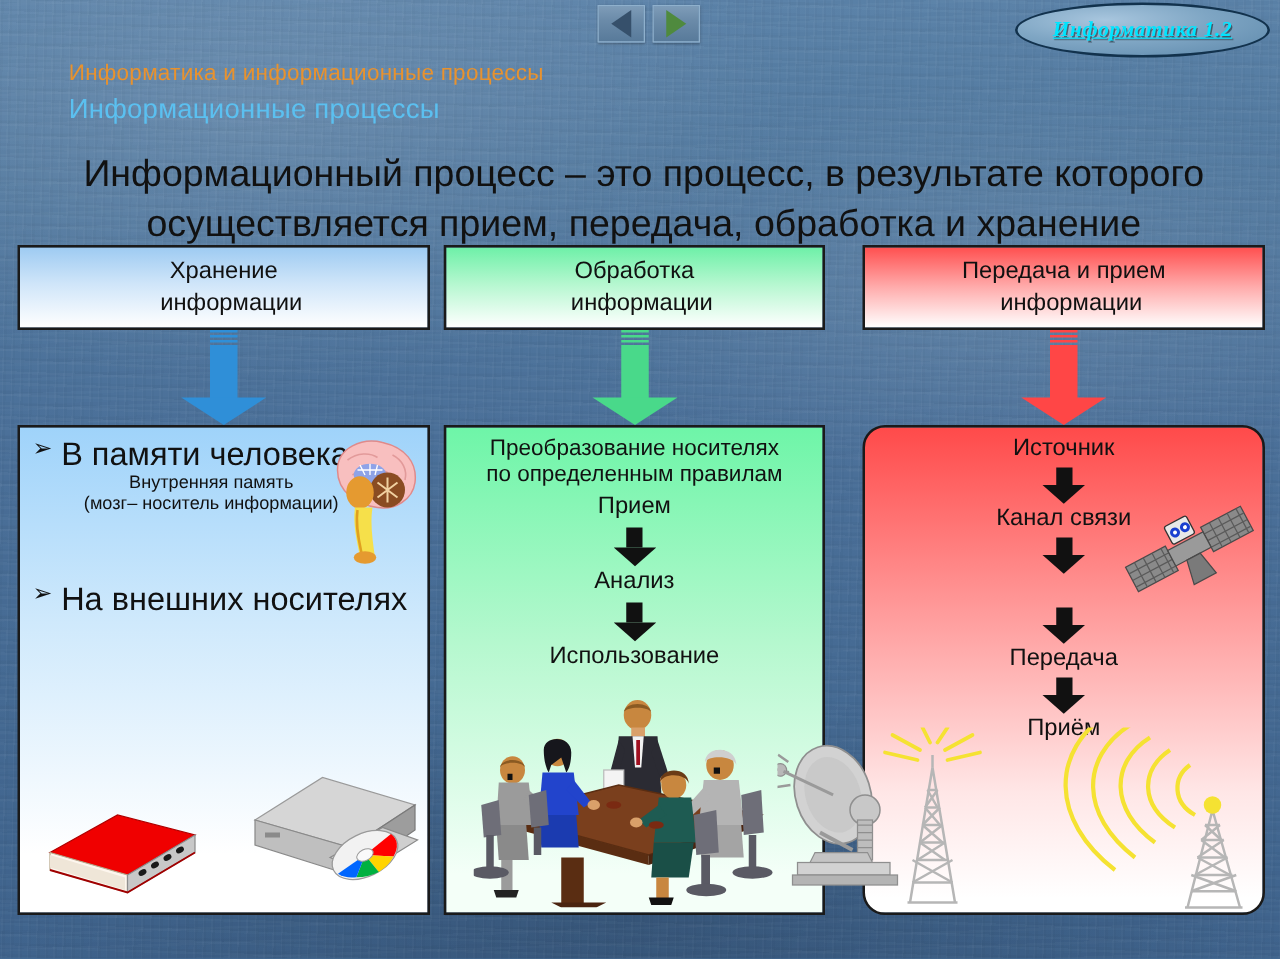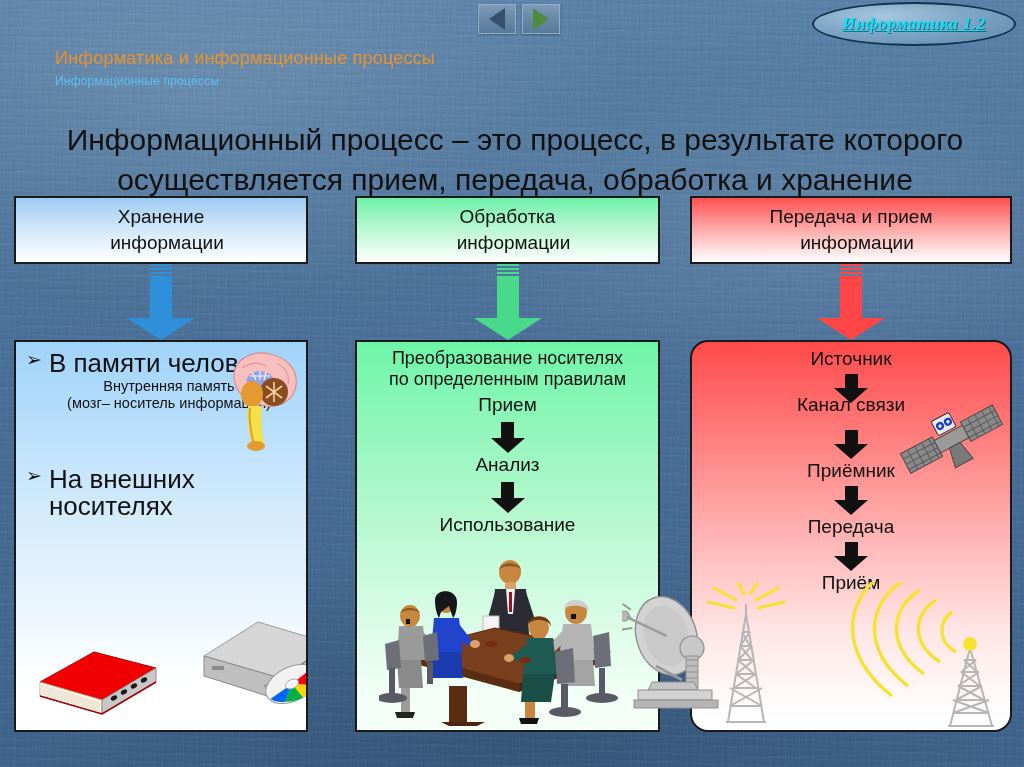--- a/index.html
+++ b/index.html
@@ -45,31 +45,31 @@
   }
   #badge span{
     color:#00e5ff;font-style:italic;font-weight:bold;font-size:17px;
     text-decoration:underline;letter-spacing:.5px;
     font-family:"Liberation Serif","DejaVu Serif",serif;
     text-shadow:1px 1px 0 rgba(0,0,0,.45);
   }
 
   
   #crumb1{position:absolute;left:55px;top:48px;font-size:18px;color:#e8922e;letter-spacing:.2px;}
-  #crumb2{position:absolute;left:55px;top:74px;font-size:12px;color:#5bc0f0;letter-spacing:.2px;}
+  #crumb2{position:absolute;left:55px;top:74px;font-size:22px;color:#5bc0f0;letter-spacing:.2px;}
 
   
   #definition{
     position:absolute;left:50px;top:120px;width:930px;text-align:center;
     font-size:30px;line-height:1.33;color:#111;
   }
 
   
   .col{position:absolute;top:196px;}
-  #col-store{left:14px;width:294px;}
+  #col-store{left:14px;width:330px;}
   #col-proc{left:355px;width:305px;}
   #col-trans{left:690px;width:322px;}
 
   .hdr{position:relative;height:68px;border:2px solid #1a1a1a;box-sizing:border-box;
        display:flex;flex-direction:column;align-items:center;justify-content:center;gap:4px;}
   .hdr .shadow{position:absolute;left:7px;top:7px;right:-7px;bottom:-7px;z-index:-1;}
   .hdr-l1{font-size:19px;color:#111;}
   .hdr-l2{font-size:19px;color:#111;margin-left:12px;}
 
   #hdr-store{background:linear-gradient(180deg,#9ecbf2 0%, #cfe5f9 45%, #ffffff 100%);}
@@ -120,21 +120,21 @@
   .blkarrow{position:absolute;left:50%;transform:translateX(-50%);width:34px;}
   .blkarrow .sh{width:13px;margin:0 auto;background:#111;}
   .blkarrow .hd{width:0;height:0;margin:0 auto;border-left:17px solid transparent;border-right:17px solid transparent;border-top:15px solid #111;}
   #proc-a1{top:80px;}
   #proc-a1 .sh{height:16px;}
   #proc-a2{top:140px;}
   #proc-a2 .sh{height:16px;}
 
   
   #tr-s1{top:6px;}
-  #tr-s2{top:52px;}
+  #tr-s2{top:62px;}
   #tr-s3{top:118px;}
   #tr-s4{top:174px;}
   #tr-s5{top:230px;}
   #tr-a1{top:32px;} #tr-a1 .sh{height:14px;}
   #tr-a2{top:88px;} #tr-a2 .sh{height:14px;}
   #tr-a3{top:144px;} #tr-a3 .sh{height:14px;}
   #tr-a4{top:200px;} #tr-a4 .sh{height:14px;}
 
   
   .art{position:absolute;}
@@ -404,21 +404,20 @@
       <div class="step" id="tr-s1">Источник</div>
       <div class="blkarrow" id="tr-a1">
           <div class="sh"></div>
           <div class="hd"></div>
         </div>
       <div class="step" id="tr-s2">Канал связи</div>
       <div class="blkarrow" id="tr-a2">
           <div class="sh"></div>
           <div class="hd"></div>
         </div>
-      <div class="step" id="tr-s3">Приёмник</div>
       <div class="blkarrow" id="tr-a3">
           <div class="sh"></div>
           <div class="hd"></div>
         </div>
       <div class="step" id="tr-s4">Передача</div>
       <div class="blkarrow" id="tr-a4">
           <div class="sh"></div>
           <div class="hd"></div>
         </div>
       <div class="step" id="tr-s5">Приём</div>

